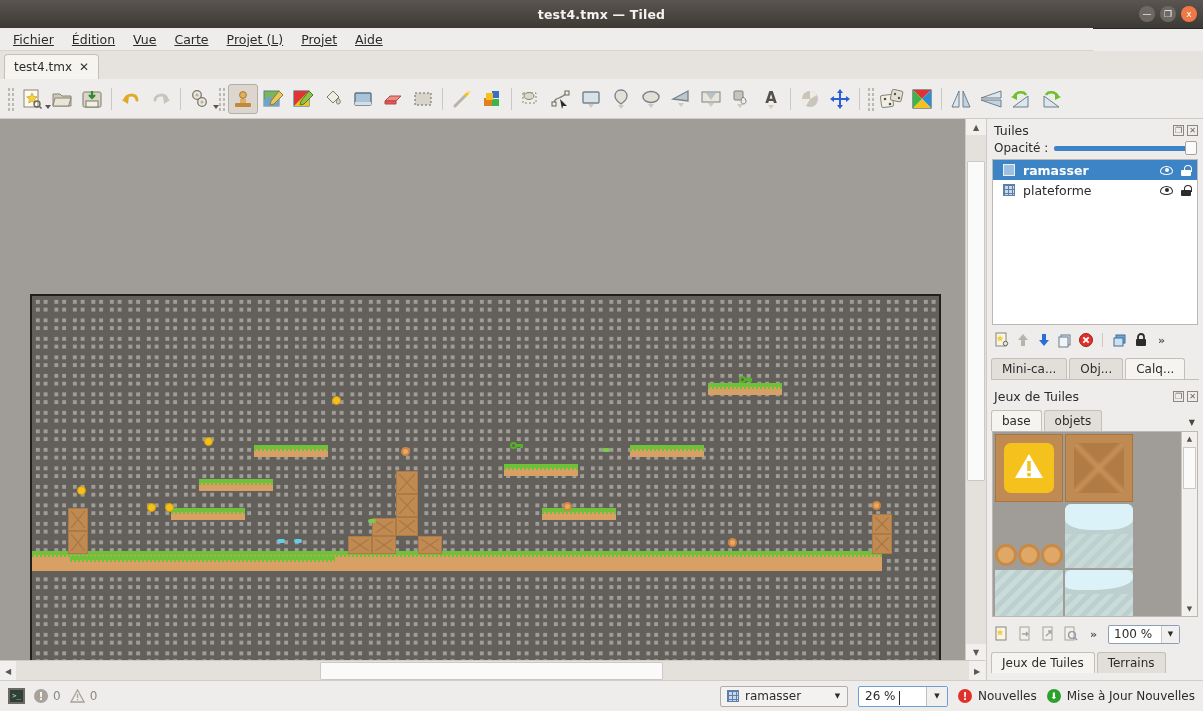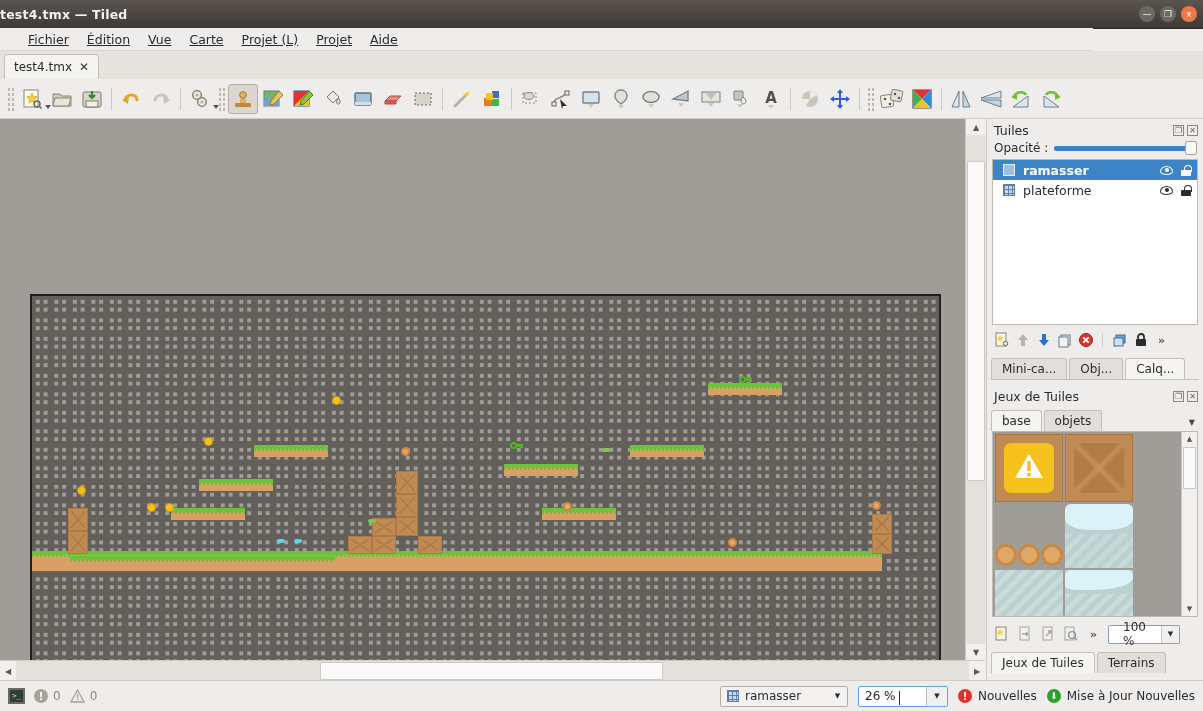--- a/index.html
+++ b/index.html
@@ -8,35 +8,35 @@
     font-family:"DejaVu Sans","Liberation Sans",sans-serif;
     font-size:12px;color:#2b2b2b;background:#efedeb;
   }
   .app{position:relative;width:1203px;height:711px;}
 
   
   .titlebar{
     position:absolute;left:0;top:0;width:1203px;height:28px;
     background:linear-gradient(#5a5550,#3d3935);
     border-bottom:1px solid #2b2825;
-    display:flex;align-items:center;justify-content:flex-start;
+    display:flex;align-items:center;justify-content:center;
   }
   .titlebar .ttl{color:#f4f2f0;font-size:12.5px;font-weight:bold;letter-spacing:.2px;}
   .wbtns{position:absolute;right:6px;top:6px;display:flex;gap:5px;}
   .wbtn{width:16px;height:16px;border-radius:50%;background:#6d6862;
         display:flex;align-items:center;justify-content:center;
         color:#fdfdfd;font-size:9px;line-height:1;font-family:"DejaVu Sans",sans-serif;}
   .wbtn.close{background:#f07746;}
   .wbtn i{font-style:normal;}
 
   
   .menubar{
     position:absolute;left:0;top:28px;width:1093px;height:23px;
     background:#efedeb;border-bottom:1px solid #d8d4d0;
-    display:flex;align-items:center;padding-left:19px;box-sizing:border-box;
+    display:flex;align-items:center;padding-left:4px;box-sizing:border-box;
   }
   .menu-item{padding:2px 9px;font-size:12.5px;color:#2b2b2b;cursor:default;}
   .menu-item u{text-decoration:underline;}
 
   
   .tabbar{
     position:absolute;left:0;top:51px;width:1203px;height:28px;
     background:#e6e3df;border-bottom:1px solid #c9c4be;
   }
   .doctab{
@@ -155,21 +155,21 @@
   .dtab.act{background:#f6f4f1;}
   .dtabline{height:1px;background:#c4bfb9;margin:0 4px;}
 
   .tsarea{margin:0 5px;background:#a09c98;border:1px solid #bdb8b1;height:186px;
           box-sizing:border-box;position:relative;overflow:hidden;}
   .ts-tile{position:absolute;}
   .ts-scroll{position:absolute;right:0;top:0;width:15px;height:100%;background:#f2f0ee;border-left:1px solid #c9c4be;}
 
   .zoomfield{display:flex;align-items:center;height:19px;border:1px solid #8c9fb5;background:#fff;
              border-radius:2px;width:72px;box-sizing:border-box;}
-  .zoomfield .v{flex:1;padding-left:5px;font-size:12px;margin-left:9px;}
+  .zoomfield .v{flex:1;padding-left:5px;font-size:12px;}
   .zoomfield .dd{width:17px;height:100%;border-left:1px solid #cdc8c2;display:flex;
                  align-items:center;justify-content:center;font-size:7px;background:#f2f0ee;}
 
   
   .statusbar{position:absolute;left:0;top:680px;width:1203px;height:31px;
              background:#efedeb;border-top:1px solid #d2cdc7;
              display:flex;align-items:center;padding:0 8px;box-sizing:border-box;gap:9px;}
   .cons{width:17px;height:16px;background:#2f4038;border:2px solid #6d6862;box-sizing:border-box;
         display:flex;align-items:center;justify-content:center;color:#cfe4d5;font-size:7px;font-family:"DejaVu Sans Mono",monospace;}
   .badge{display:flex;align-items:center;gap:5px;color:#8d8780;font-size:12px;}

